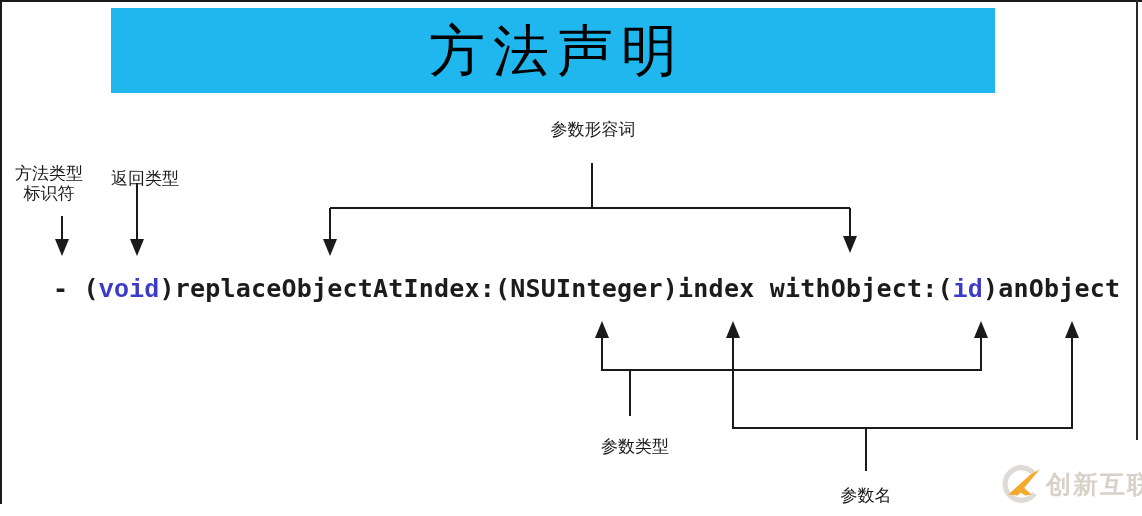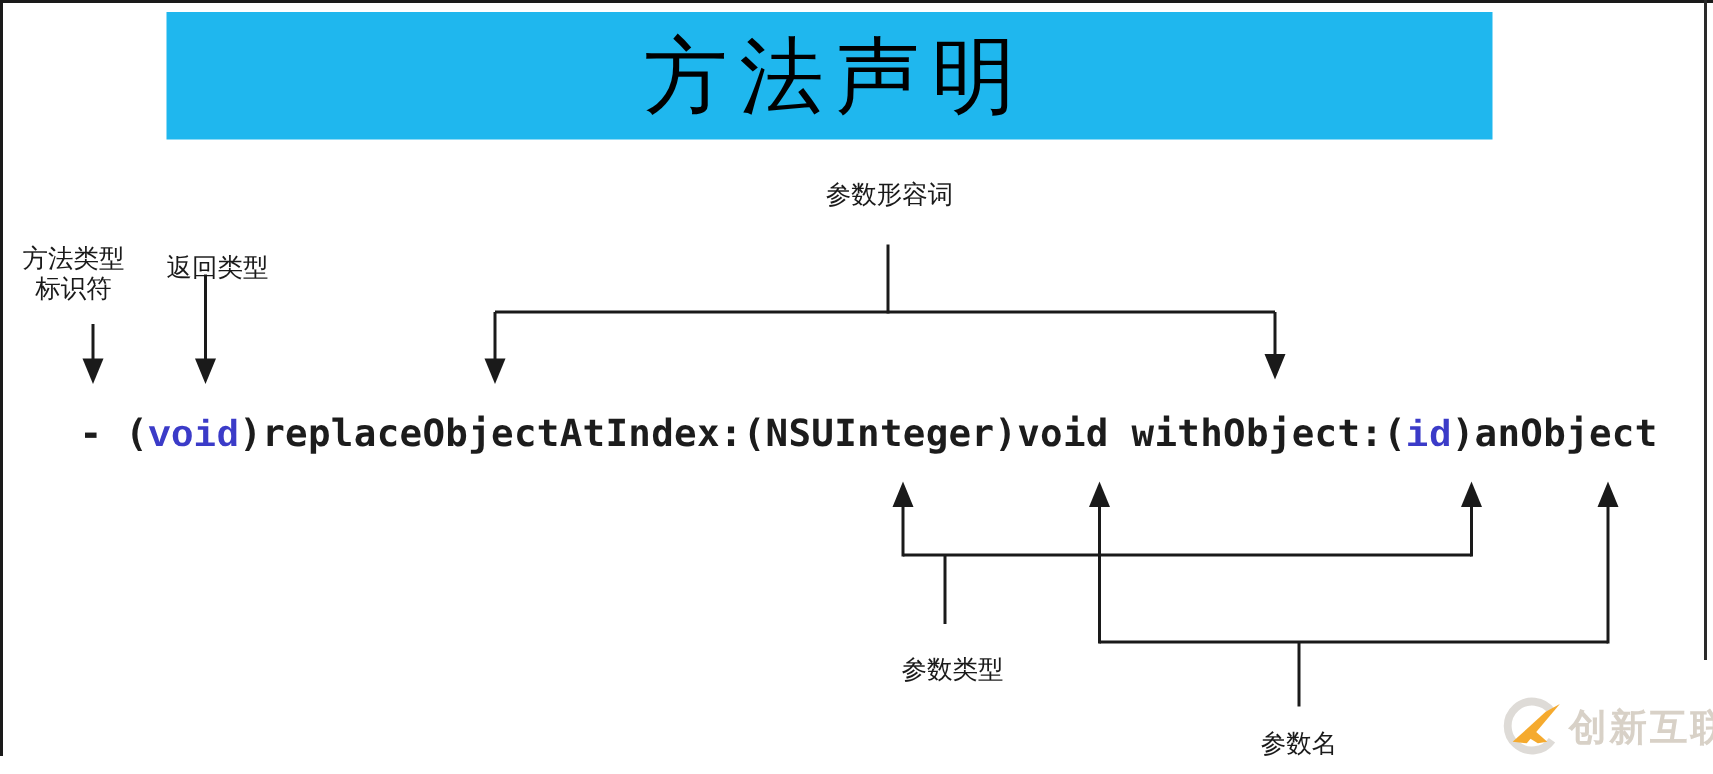--- a/index.html
+++ b/index.html
@@ -69,21 +69,21 @@
     <span class="title-text">方法声明</span>
   </div>
 
   <div class="diagram-label lbl-method-type">方法类型
 标识符</div>
   <div class="diagram-label lbl-return-type">返回类型</div>
   <div class="diagram-label lbl-param-adjective">参数形容词</div>
   <div class="diagram-label lbl-param-name">参数名</div>
   <div class="diagram-label lbl-param-type">参数类型</div>
 
-  <div class="code-line"><span>- (</span><span class="kw">void</span><span>)replaceObjectAtIndex:(NSUInteger)void withObject:(</span><span class="kw">id</span><span>)anObject</span></div>
+  <div class="code-line"><span>- (</span><span class="kw">void</span><span>)replaceObjectAtIndex:(NSUInteger)index withObject:(</span><span class="kw">id</span><span>)anObject</span></div>
 
   <svg class="arrows" viewBox="0 0 1142 516" xmlns="http://www.w3.org/2000/svg">
 
     <g>
       <line x1="62" y1="216" x2="62" y2="241"></line>
       <polygon points="55,239 69,239 62,256"></polygon>
     </g>
 
     <g>
       <line x1="137" y1="183" x2="137" y2="241"></line>

